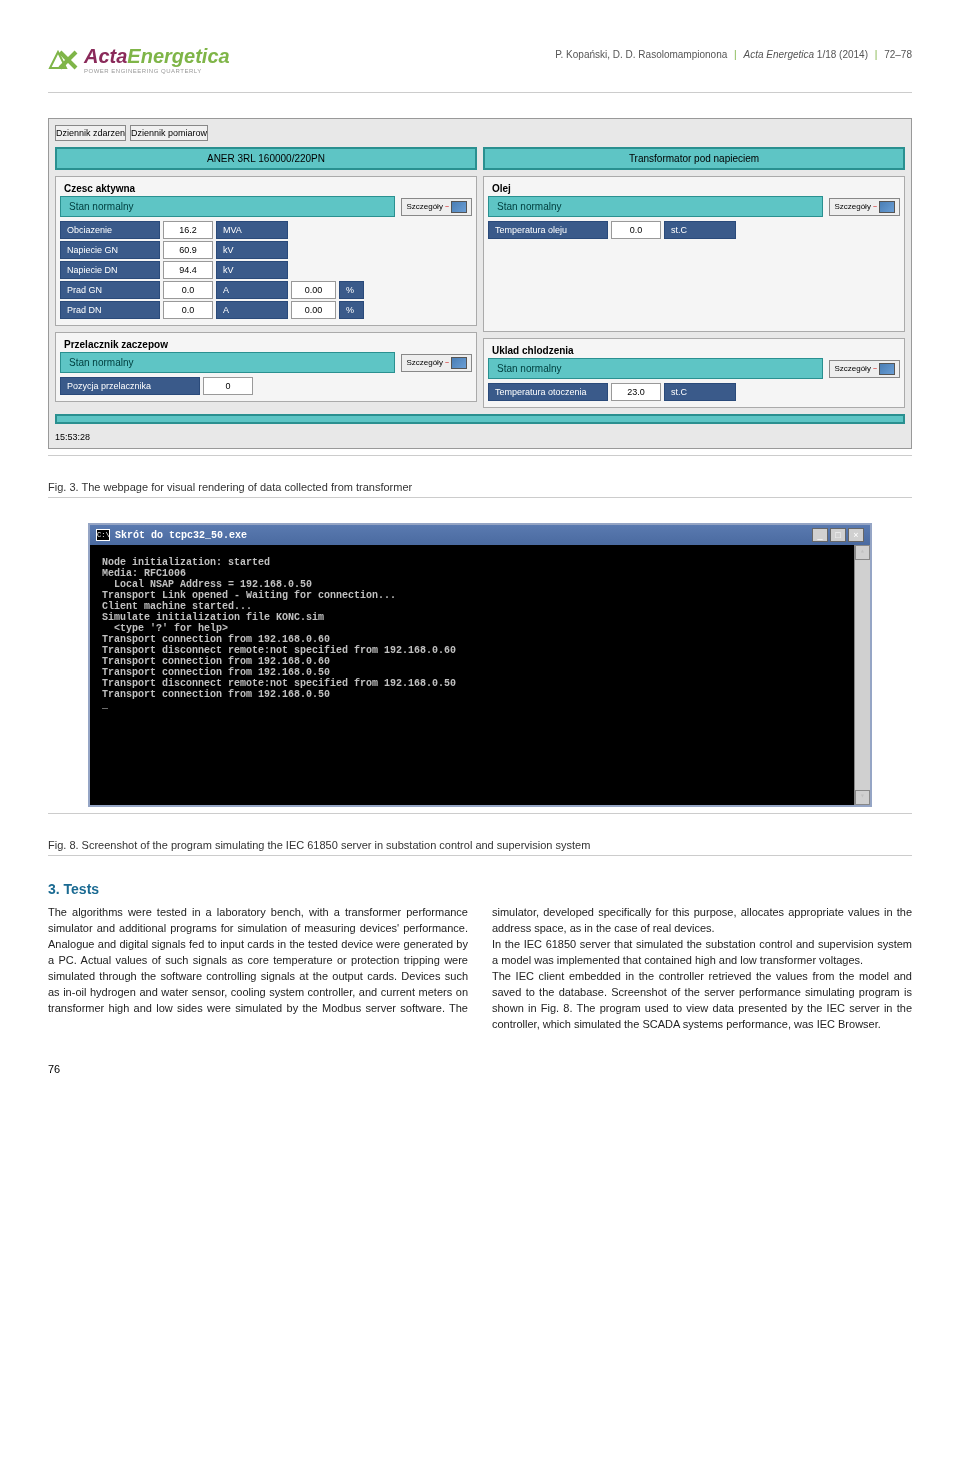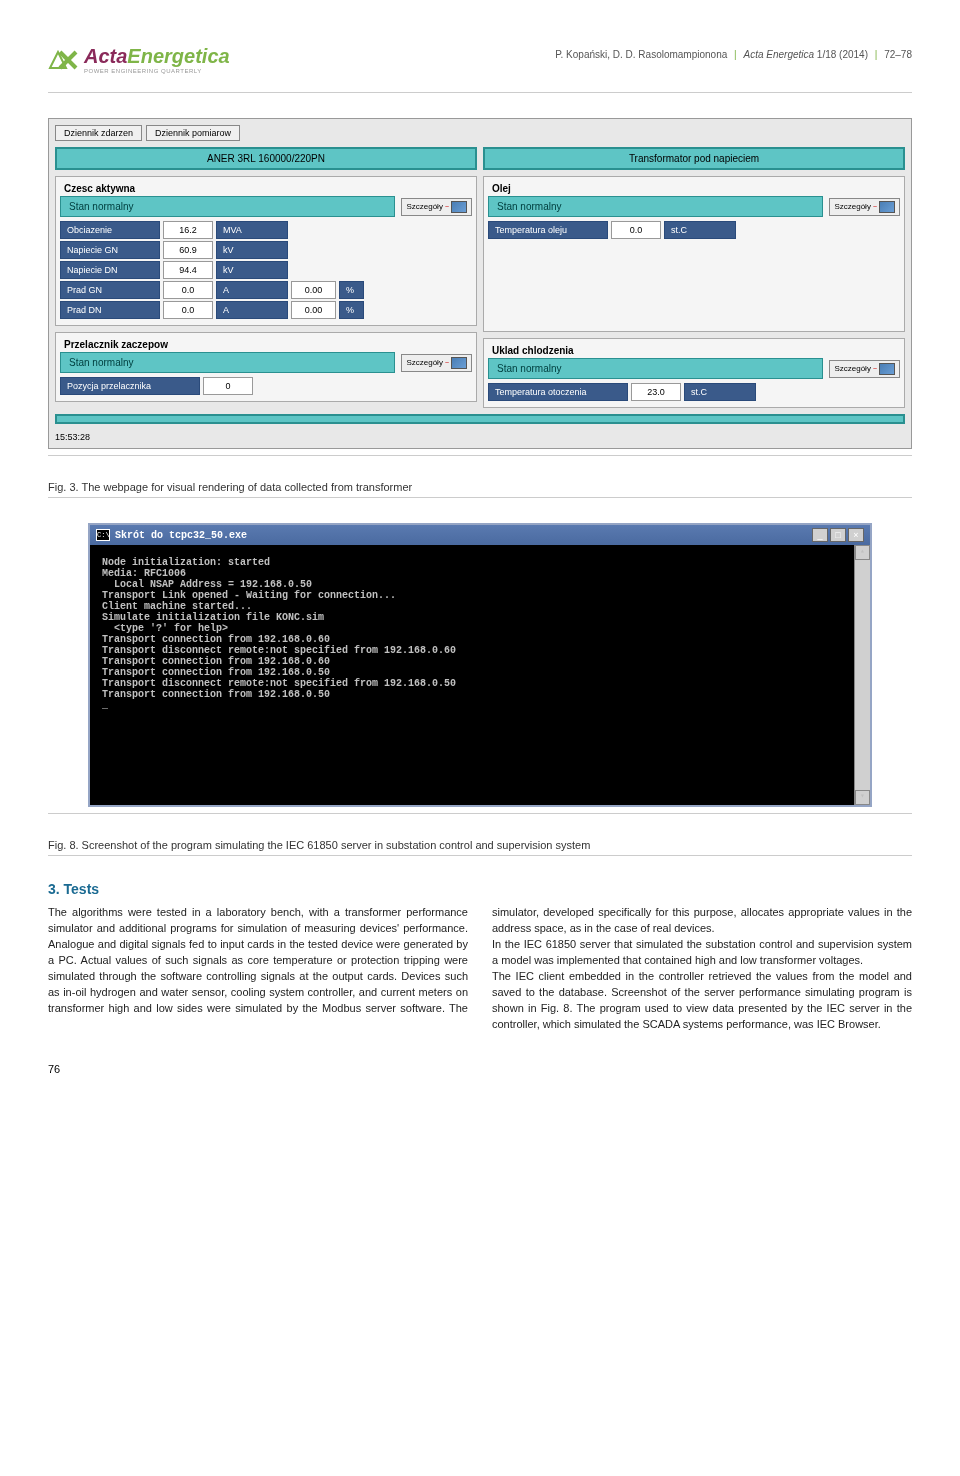--- a/index.html
+++ b/index.html
@@ -12,21 +12,21 @@
   .logo-text1 { font-size: 20px; font-weight: bold; color: #8a2a5a; font-style: italic; }
   .logo-text2 { font-size: 20px; font-weight: bold; color: #7fb548; font-style: italic; }
   .logo-sub { font-size: 6px; color: #999; letter-spacing: 0.5px; }
   .header-right { font-size: 10px; color: #555; padding-top: 4px; }
   .header-sep { color: #7fb548; margin: 0 4px; }
   .header-line { border-top: 1px solid #ccc; margin-bottom: 25px; }
   
   
   .ui-box { background: #e8e8e8; border: 1px solid #999; padding: 6px; margin-bottom: 6px; font-size: 10px; }
   .tab-row { display: flex; gap: 4px; margin-bottom: 6px; }
-  .tab-btn { background: #f0f0f0; border: 1px solid #888; padding: 2px 8px; font-size: 9px; }
+  .tab-btn { background: #f0f0f0; border: 1px solid #888; padding: 2px 0; font-size: 9px; }
   
   .two-col { display: flex; gap: 6px; }
   .col-left, .col-right { flex: 1; }
   
   .teal-bar { background: #5ec5c5; border: 2px solid #2a9090; padding: 4px; text-align: center; font-size: 10px; margin-bottom: 6px; }
   
   .panel-group { background: #f5f5f5; border: 1px solid #aaa; padding: 4px; margin-bottom: 6px; }
   .panel-header { font-weight: bold; font-size: 10px; padding: 2px 4px; }
   .status-row { display: flex; align-items: center; margin-bottom: 4px; }
   .status-teal { background: #5ec5c5; color: #004040; padding: 4px 8px; font-size: 10px; flex: 1; margin-right: 6px; border: 1px solid #2a9090; }
@@ -183,21 +183,21 @@
           <div class="panel-header">Uklad chlodzenia</div>
           <div class="status-row">
             <div class="status-teal">Stan normalny</div>
             <div class="szcz-btn">
                 <span>Szczegóły</span>
                 <span style="color:#c00;font-size:7px">~</span>
                 <span class="mini-icon"></span>
               </div>
           </div>
           <div class="data-row">
-            <div class="cell-blue" style="width:140px">Temperatura otoczenia</div>
+            <div class="cell-blue" style="width:120px">Temperatura otoczenia</div>
             <div class="cell-white w-val">23.0</div>
             <div class="cell-blue w-unit">st.C</div>
           </div>
         </div>
       </div>
     </div>
     <div class="teal-bar" style="height:10px;padding:0"></div>
     <div class="timestamp">15:53:28</div>
   </div>
   <div class="fig-line"></div>

